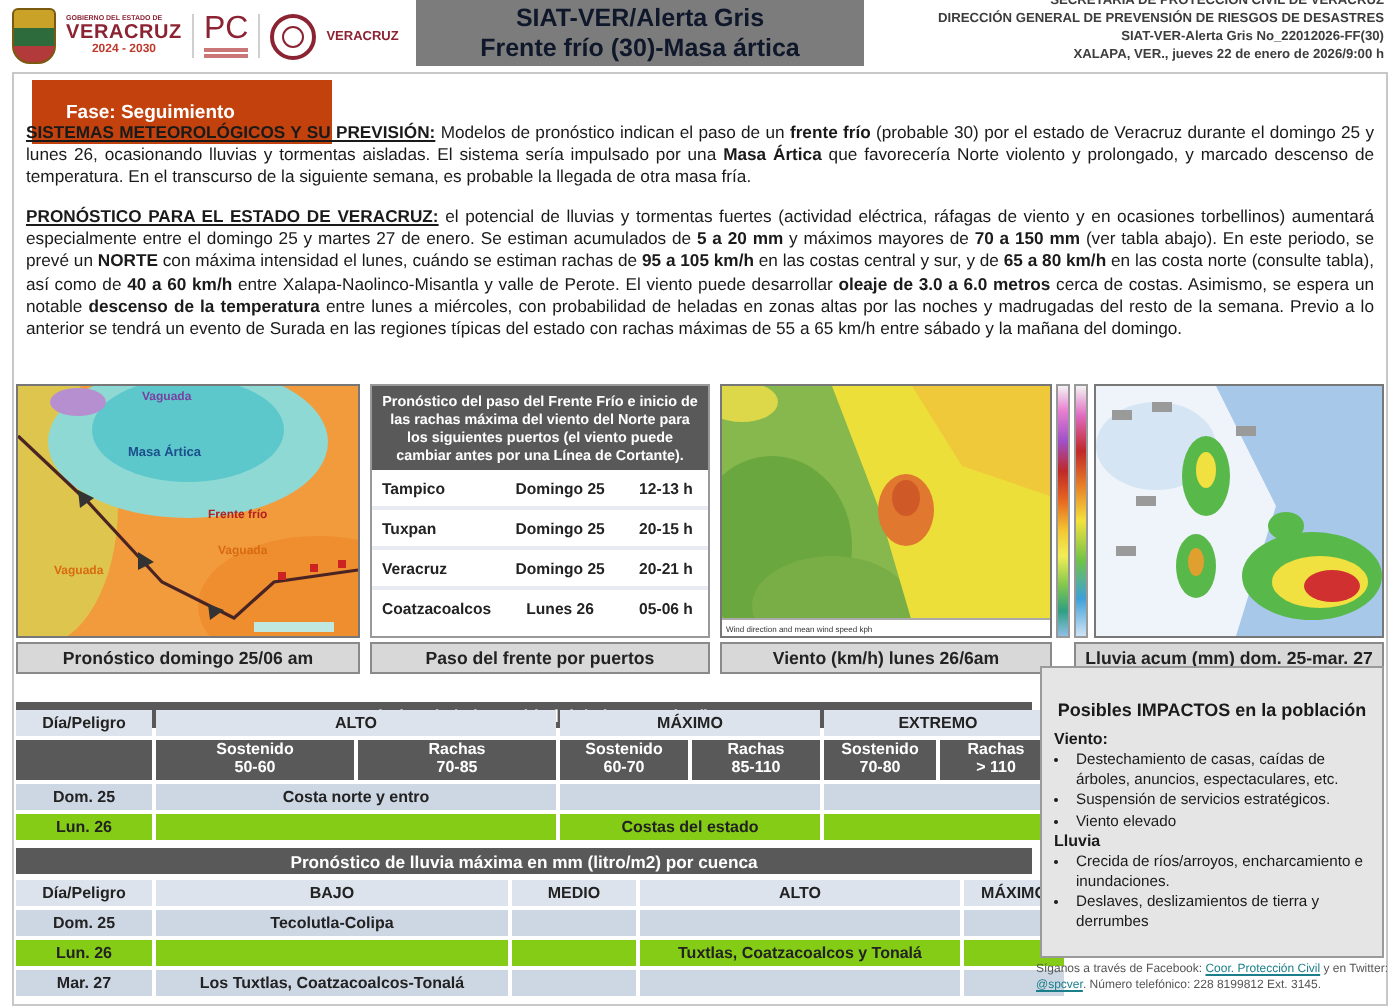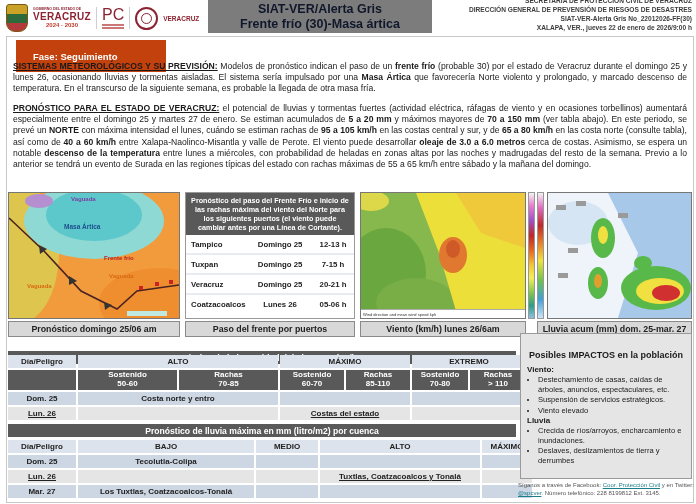--- a/index.html
+++ b/index.html
@@ -63,21 +63,21 @@
              font-size:4px;color:#333;display:flex;align-items:center;padding-left:2px;border-top:1px solid #aaa;}
 
   
   .ttl{left:8px;width:508px;height:13px;background:#595959;color:#fff;font-weight:bold;font-size:8.6px;
        display:flex;align-items:center;justify-content:center;}
   table.grid{border-collapse:separate;border-spacing:2px;width:512px;table-layout:fixed;}
   table.grid td{font-weight:bold;font-size:8px;text-align:center;padding:0 2px;overflow:hidden;white-space:nowrap;}
   td.hl{background:#dde3ec;color:#222;height:13px;}
   td.dk{background:#595959;color:#fff;line-height:1.1;}
   td.rA{background:#cdd6e3;height:13px;color:#222;}
-  td.rB{background:#e5e5e5;height:13px;color:#222;text-decoration:underline;}
+  td.rB{background:#84cc16;height:13px;color:#222;}
   .wt{top:353px;left:6px;}
   .rt{top:438px;left:6px;}
   .sub2{height:20px;}
 
   
   .impacts{top:333px;left:520px;width:172px;height:146px;border:1px solid #9a9a9a;box-sizing:border-box;
            background:#e5e5e5;padding:16px 6px;font-size:7.6px;line-height:1.25;}
   .impacts h3{margin:0 0 4px;font-size:9px;text-align:center;}
   .impacts .sec{font-weight:bold;font-size:8px;}
   .impacts ul{margin:0 0 1px;padding-left:11px;list-style:disc;}
@@ -155,21 +155,21 @@
 <div class="abs ports">
   <div class="ports-hd">Pronóstico del paso del Frente Frío e inicio de las rachas máxima  del viento del Norte para los siguientes puertos (el viento puede cambiar antes por una Línea de Cortante).</div>
   <div class="ports-row">
     <span class="c1">Tampico</span>
     <span class="c2">Domingo 25</span>
     <span class="c3">12-13 h</span>
   </div>
   <div class="ports-row">
     <span class="c1">Tuxpan</span>
     <span class="c2">Domingo 25</span>
-    <span class="c3">7-15 h</span>
+    <span class="c3">20-15 h</span>
   </div>
   <div class="ports-row">
     <span class="c1">Veracruz</span>
     <span class="c2">Domingo 25</span>
     <span class="c3">20-21 h</span>
   </div>
   <div class="ports-row" style="border-bottom:none;">
     <span class="c1">Coatzacoalcos</span>
     <span class="c2">Lunes 26</span>
     <span class="c3">05-06 h</span>

